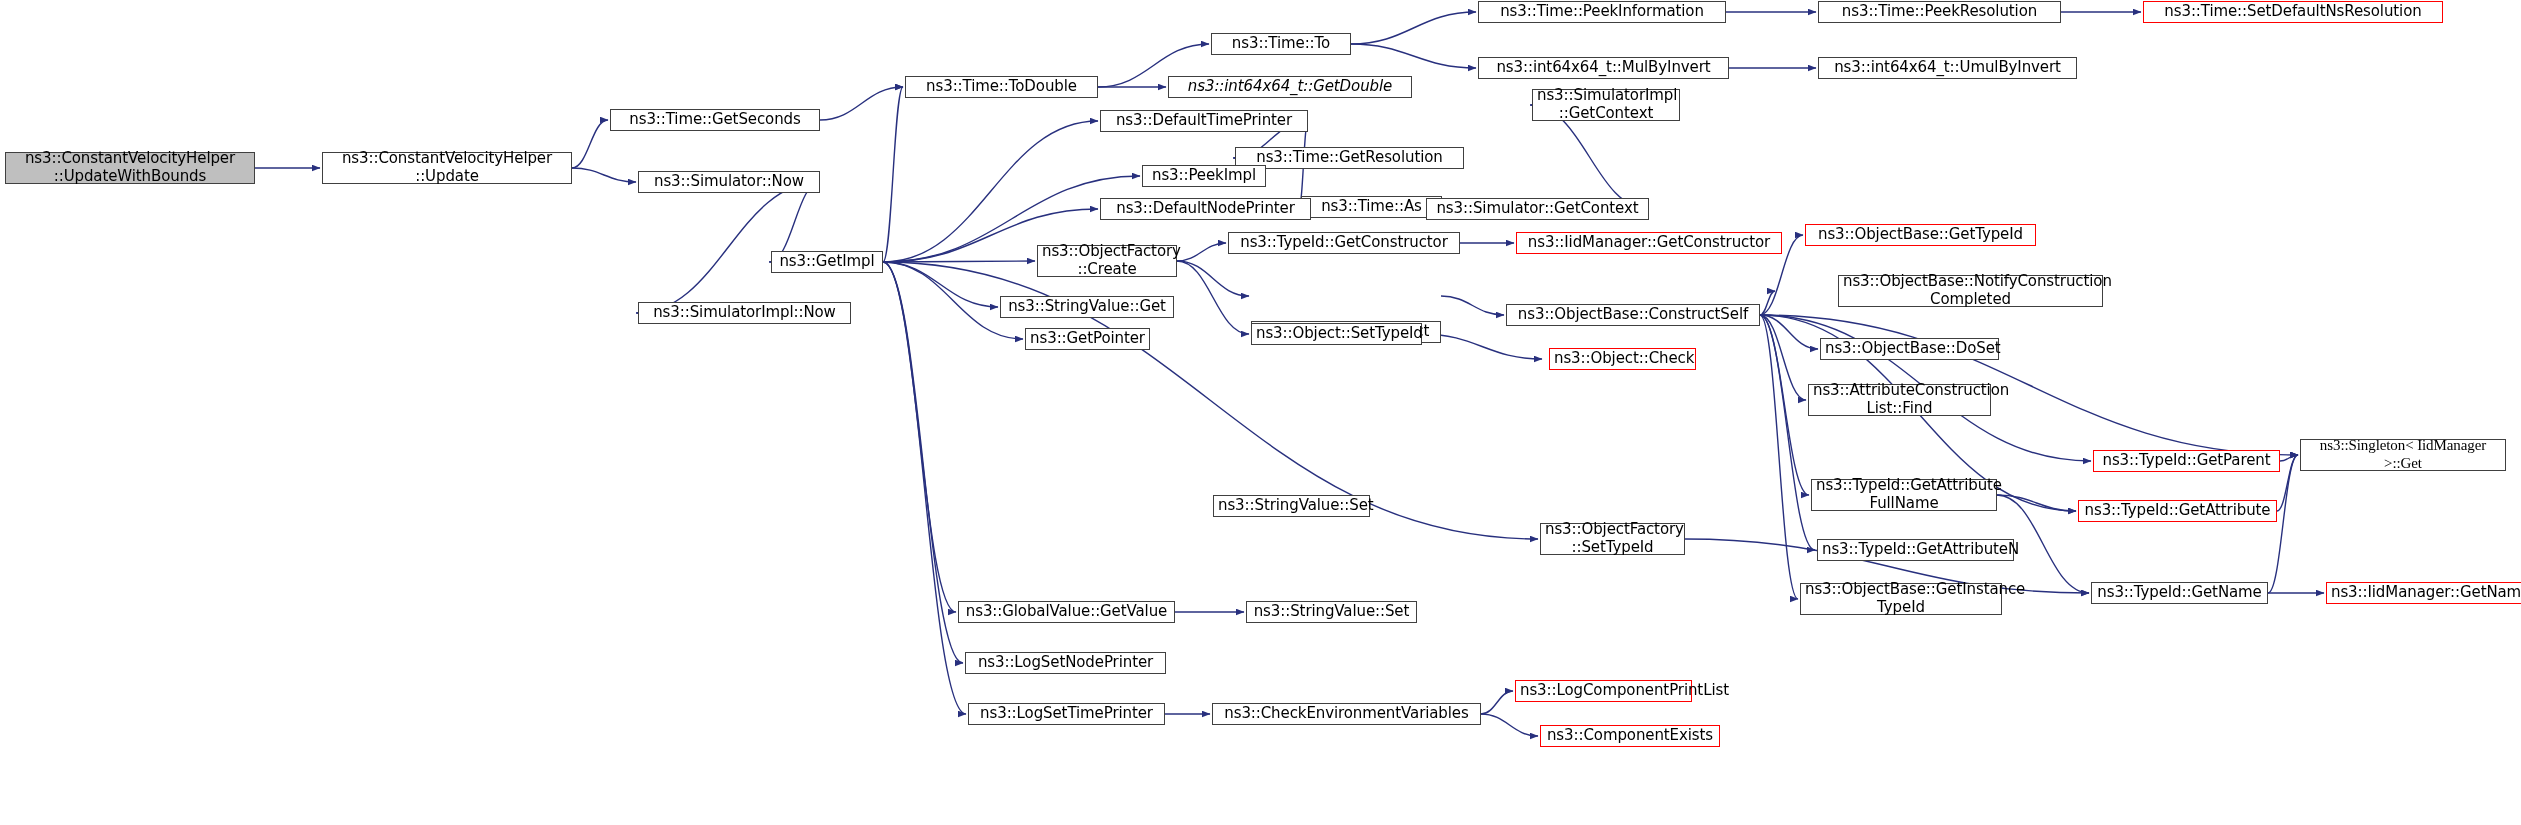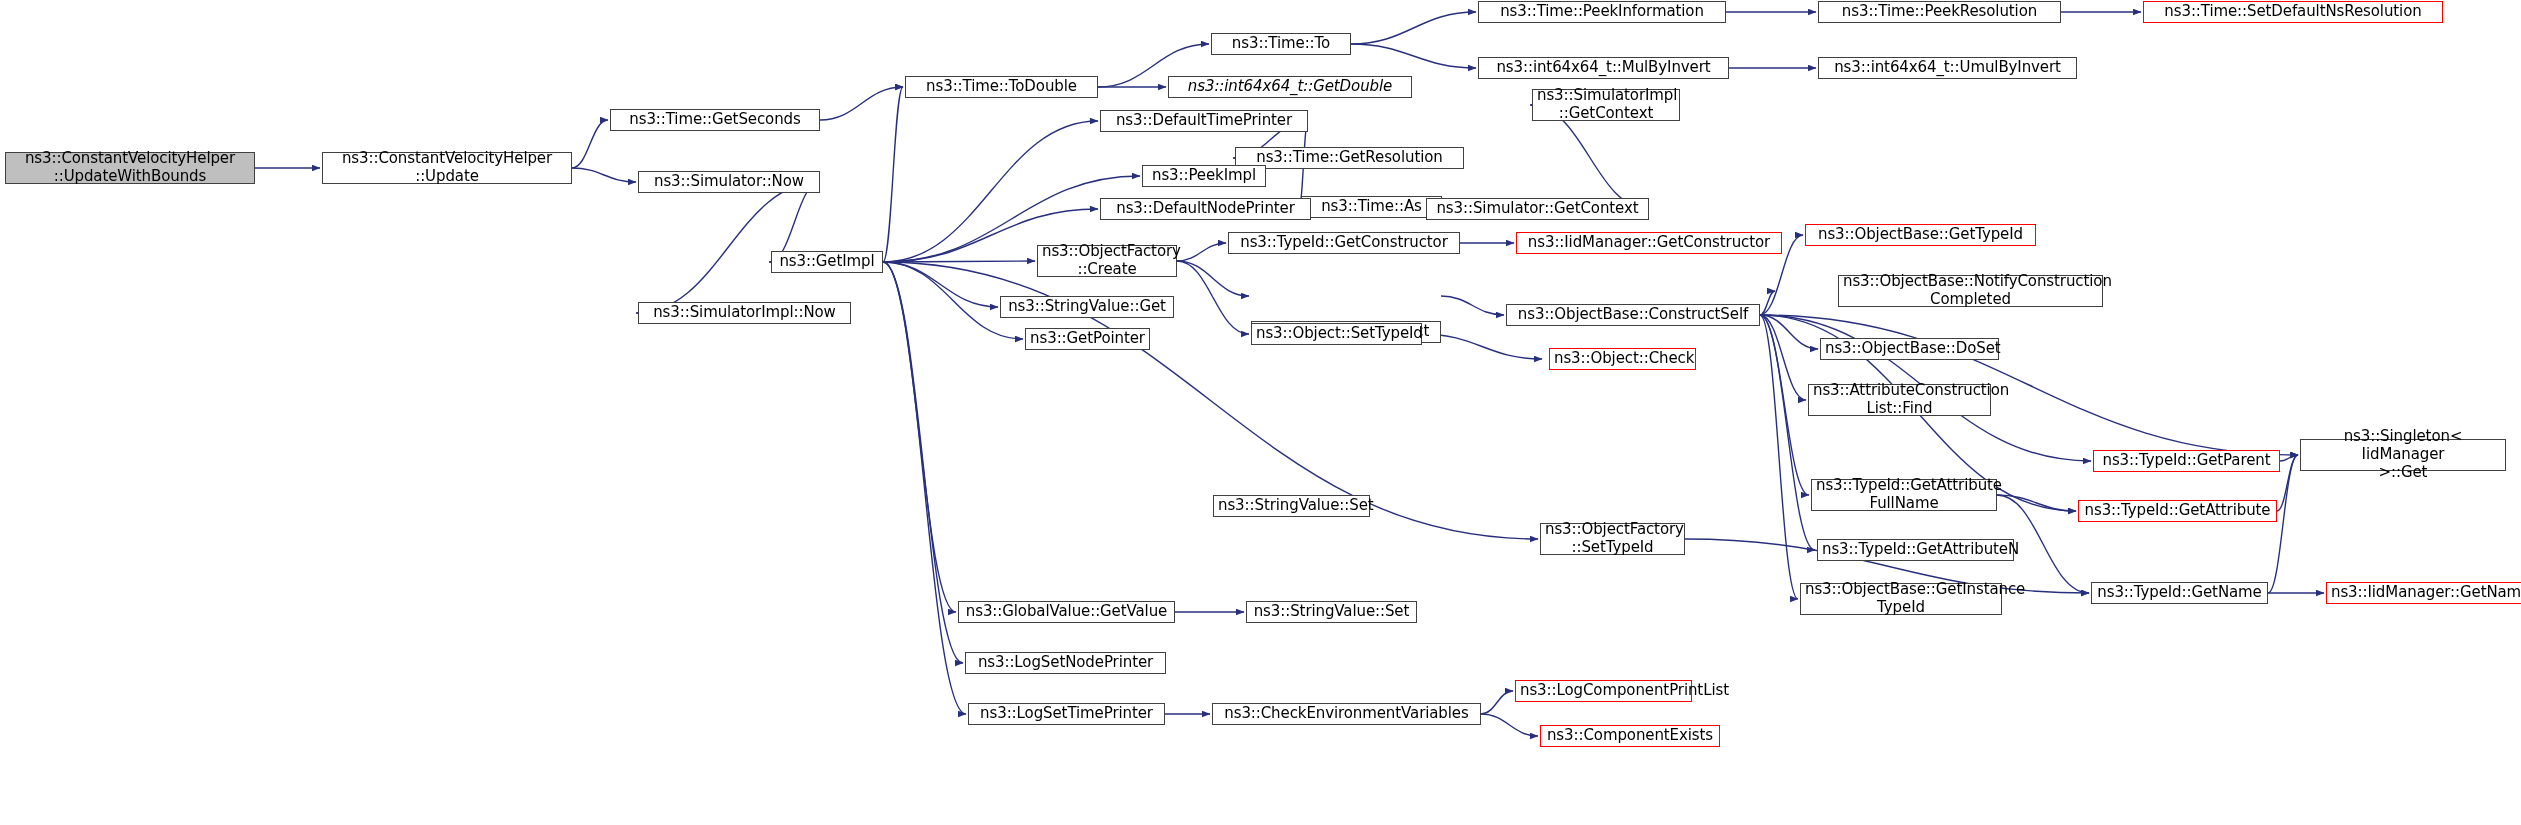--- a/index.html
+++ b/index.html
@@ -143,21 +143,21 @@
       <div class="node" style="left: 1251px; top: 323px; width: 171px; height: 22px;"><span class="node-label">ns3::Object::SetTypeId</span></div>
       <div class="node red" style="left: 1549px; top: 348px; width: 147px; height: 22px;"><span class="node-label">ns3::Object::Check</span></div>
       <div class="node red" style="left: 1805px; top: 224px; width: 231px; height: 22px;"><span class="node-label">ns3::ObjectBase::GetTypeId</span></div>
       <div class="node" style="left: 1838px; top: 275px; width: 265px; height: 32px;"><span class="node-label">ns3::ObjectBase::NotifyConstruction
 Completed</span></div>
       <div class="node" style="left: 1820px; top: 338px; width: 179px; height: 22px;"><span class="node-label">ns3::ObjectBase::DoSet</span></div>
       <div class="node" style="left: 1808px; top: 384px; width: 183px; height: 32px;"><span class="node-label">ns3::AttributeConstruction
 List::Find</span></div>
       <div class="node red" style="left: 2093px; top: 450px; width: 187px; height: 22px;"><span class="node-label">ns3::TypeId::GetParent</span></div>
       <div class="node red" style="left: 2078px; top: 500px; width: 199px; height: 22px;"><span class="node-label">ns3::TypeId::GetAttribute</span></div>
-      <div class="node" style="left: 2300px; top: 439px; width: 206px; height: 32px;"><span class="node-label">ns3::Singleton&lt; IidManager
+      <div class="node" style="left: 2300px; top: 439px; width: 206px; height: 32px; font-family: Liberation Serif, serif;"><span class="node-label">ns3::Singleton&lt; IidManager
 &gt;::Get</span></div>
       <div class="node" style="left: 1811px; top: 479px; width: 186px; height: 32px;"><span class="node-label">ns3::TypeId::GetAttribute
 FullName</span></div>
       <div class="node" style="left: 2091px; top: 582px; width: 177px; height: 22px; align-items: flex-end;"><span class="node-label">ns3::TypeId::GetName</span></div>
       <div class="node red" style="left: 2326px; top: 582px; width: 200px; height: 22px;"><span class="node-label">ns3::IidManager::GetName</span></div>
       <div class="node" style="left: 1817px; top: 539px; width: 197px; height: 22px;"><span class="node-label">ns3::TypeId::GetAttributeN</span></div>
       <div class="node" style="left: 1800px; top: 583px; width: 202px; height: 32px;"><span class="node-label">ns3::ObjectBase::GetInstance
 TypeId</span></div>
       <div class="node" style="left: 1540px; top: 523px; width: 145px; height: 32px;"><span class="node-label">ns3::ObjectFactory
 ::SetTypeId</span></div>

